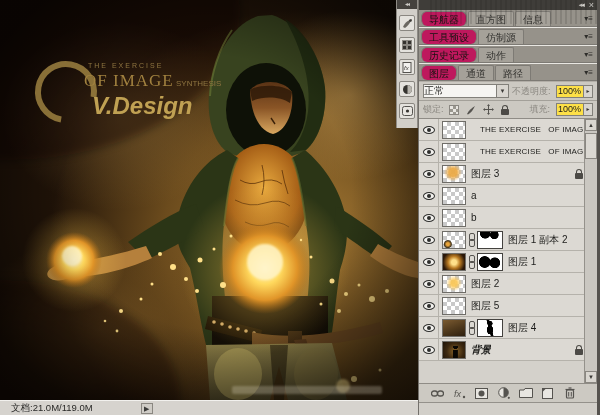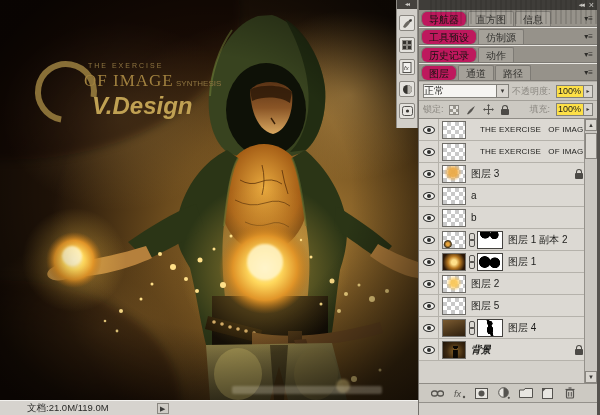--- a/index.html
+++ b/index.html
@@ -4,21 +4,21 @@
 <style>
   * { margin:0; padding:0; box-sizing:border-box; }
   html,body { width:600px; height:415px; overflow:hidden; }
   body { font-family:"Liberation Sans","DejaVu Sans",sans-serif; font-size:10px; color:#1d1d1b; background:#d6d3cd; position:relative; }
 
   
   #canvas-area { position:absolute; left:0; top:0; width:418px; height:400px; background:#15803d; }
   #canvas-area svg { display:block; }
 
   
-  #status-bar { position:absolute; left:0; top:400px; width:418px; height:15px; background:#d6d3ce; border-top:1px solid #f2f1ee; display:flex; align-items:center; padding-left:27px; gap:6px; }
+  #status-bar { position:absolute; left:0; top:400px; width:418px; height:15px; background:#d6d3ce; border-top:1px solid #f2f1ee; display:flex; align-items:center; padding-left:11px; gap:6px; }
   #status-bar .sbtext { font-size:9.5px; color:#2a2a28; }
   #status-bar .sb-arrow { margin-left:42px; width:12px; height:11px; background:#cfccc6; border:1px solid #8a8781; font-size:7px; line-height:9px; text-align:center; color:#3c3c3a; }
 
   
   #dock-strip { position:absolute; left:396px; top:0; width:22px; height:128px; background:#d2cfc9; border-left:1px solid #8f8c86; border-right:1px solid #8f8c86; }
   .dock-head { height:9px; background:#45423e; color:#c9c7c2; font-size:6px; line-height:9px; text-align:center; letter-spacing:-1px; }
   .dock-ico { width:16px; height:16px; margin:6px auto 0; background:#e4e2dd; border:1px solid #8a8781; border-radius:2px; display:flex; align-items:center; justify-content:center; font-size:8px; color:#4a4a46; }
   .dock-ico svg { display:block; }
 
   

